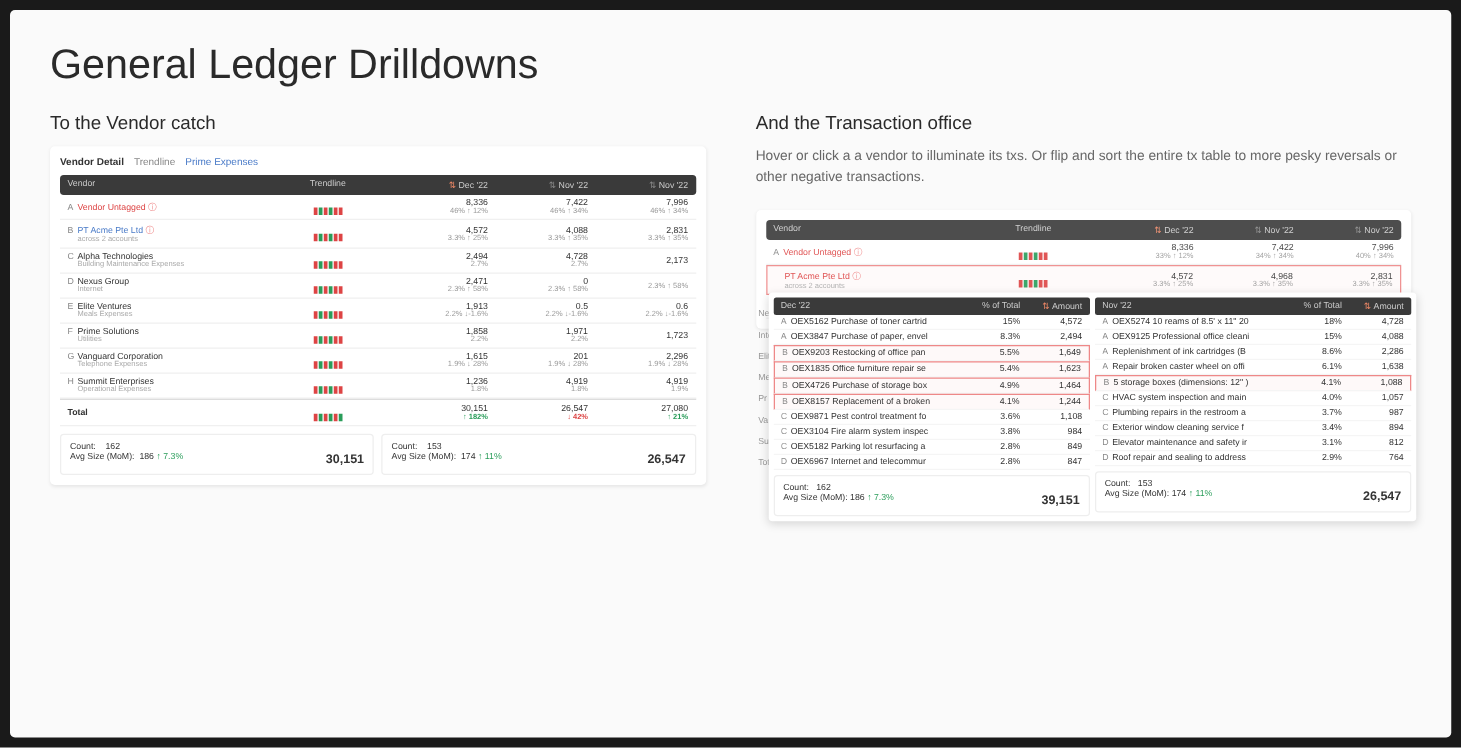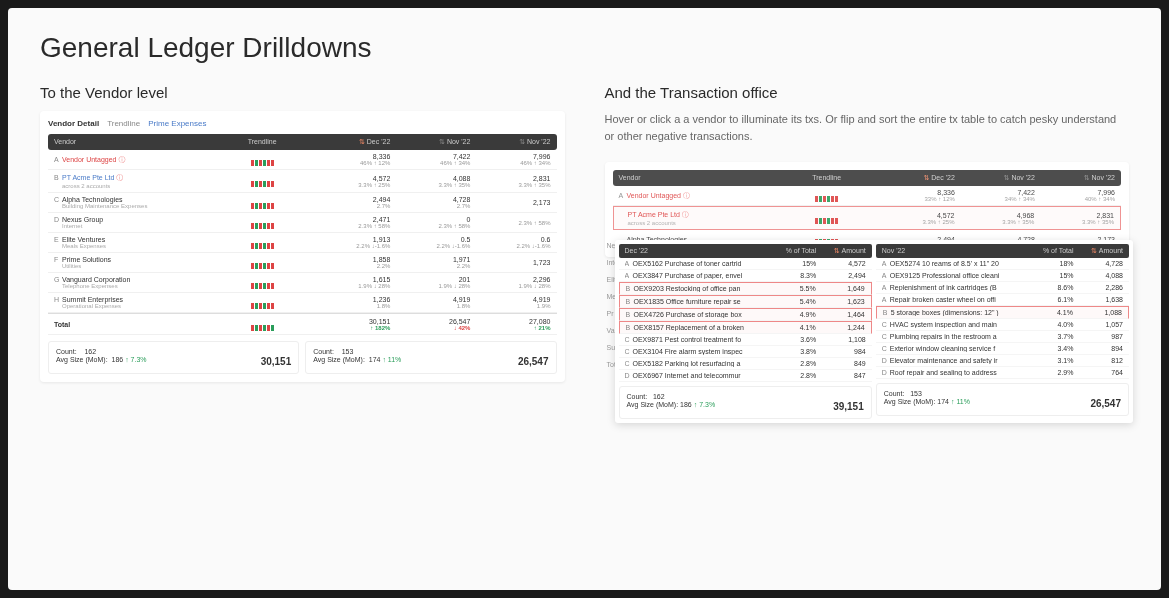--- a/index.html
+++ b/index.html
@@ -1,18 +1,18 @@
 <!DOCTYPE html>
 <html><head>
 <meta charset="utf-8">
 <style>
 * { margin: 0; padding: 0; box-sizing: border-box; }
 body { font-family: -apple-system, BlinkMacSystemFont, 'Segoe UI', sans-serif; background: #1a1a1a; color: #333; width: 1169px; height: 598px; overflow: hidden; }
 .page { background: #fafafa; margin: 8px; padding: 24px 32px; border-radius: 4px; height: 582px; }
-.main-title { font-size: 28px; font-weight: 400; color: #2a2a2a; margin-bottom: 20px; }
+.main-title { font-size: 33px; font-weight: 400; color: #2a2a2a; margin-bottom: 20px; }
 .columns { display: flex; gap: 40px; }
 .col { flex: 1; }
 .subtitle { font-size: 15px; font-weight: 500; color: #2a2a2a; margin-bottom: 10px; }
 .desc { font-size: 11px; color: #666; line-height: 1.5; margin-bottom: 18px; }
 .panel { background: #fff; border-radius: 4px; box-shadow: 0 1px 3px rgba(0,0,0,0.08); padding: 8px; font-size: 8px; }
 .panel-header { display: flex; align-items: flex-end; gap: 8px; margin-bottom: 6px; font-size: 8px; }
 .panel-title { font-weight: 600; }
 .chip { color: #888; }
 .chip.blue { color: #4a7bc8; }
 .table-head { display: flex; background: #3a3a3a; color: #ccc; border-radius: 3px; padding: 4px 6px; font-size: 7px; }
@@ -45,35 +45,35 @@
 .sth-desc { flex: 2.5; }
 .sth-pct { flex: 0.6; text-align: right; }
 .sth-amt { flex: 0.8; text-align: right; }
 .sub-row { display: flex; padding: 2px 6px; font-size: 7px; border-bottom: 1px solid #f5f5f5; }
 .sub-row .d { flex: 2.5; white-space: nowrap; overflow: hidden; text-overflow: ellipsis; }
 .sub-row .p { flex: 0.6; text-align: right; }
 .sub-row .a { flex: 0.8; text-align: right; }
 .letter { display: inline-block; width: 8px; color: #888; }
 .right-panel { position: relative; }
 .right-main { opacity: 0.9; }
-.overlay { position: absolute; top: 78px; left: 10px; right: -4px; background: #fff; box-shadow: 0 2px 8px rgba(0,0,0,0.15); border-radius: 3px; padding: 4px; display: flex; gap: 4px; }
+.overlay { position: absolute; top: 66px; left: 10px; right: -4px; background: #fff; box-shadow: 0 2px 8px rgba(0,0,0,0.15); border-radius: 3px; padding: 4px; display: flex; gap: 4px; }
 .overlay-col { flex: 1; }
 .side-letters { position: absolute; left: 2px; top: 80px; font-size: 7px; color: #999; display: flex; flex-direction: column; gap: 10px; }
 .info-icon { color: #e88; font-size: 7px; }
 </style>
 </head>
 <body>
 
 <div class="page">
   <h1 class="main-title">General Ledger Drilldowns</h1>
 
   <div class="columns">
 
     <div class="col">
-      <div class="subtitle">To the Vendor level</div>
+      <div class="subtitle">To the Vendor catch</div>
 
       <div class="panel">
         <div class="panel-header">
           <span class="panel-title">Vendor Detail</span>
           <span class="chip">Trendline</span>
           <span class="chip blue">Prime Expenses</span>
         </div>
 
         <div class="table-head">
           <div class="th-vendor">Vendor</div>
@@ -330,21 +330,21 @@
                 <span><span>Avg Size (MoM):</span> &nbsp;<span>174</span> <span class="up">↑ 11%</span></span>
                 <span class="stat-big">26,547</span>
               </div>
           </div>
         </div>
       </div>
     </div>
 
     <div class="col">
       <div class="subtitle">And the Transaction office</div>
-      <div class="desc">Hover or click a a vendor to illuminate its txs. Or flip and sort the entire tx table to catch pesky understand or other negative transactions.</div>
+      <div class="desc">Hover or click a a vendor to illuminate its txs. Or flip and sort the entire tx table to more pesky reversals or other negative transactions.</div>
 
       <div class="panel right-panel">
         <div class="right-main">
           <div class="table-head">
             <div class="th-vendor">Vendor</div>
             <div class="th-trend">Trendline</div>
             <div class="th-col"><span class="sort-icon">⇅</span><span>Dec '22</span></div>
             <div class="th-col"><span style="color:#888">⇅ </span><span>Nov '22</span></div>
             <div class="th-col"><span style="color:#888">⇅ </span><span>Nov '22</span></div>
           </div>

